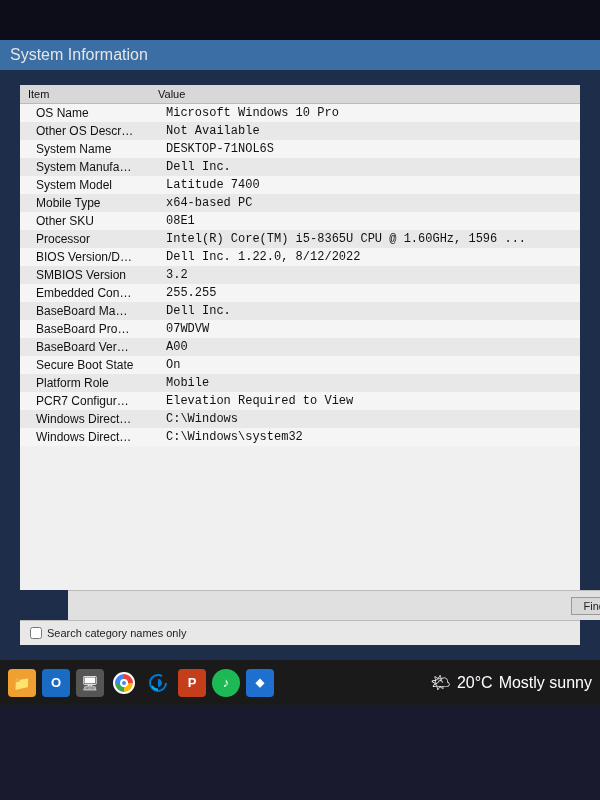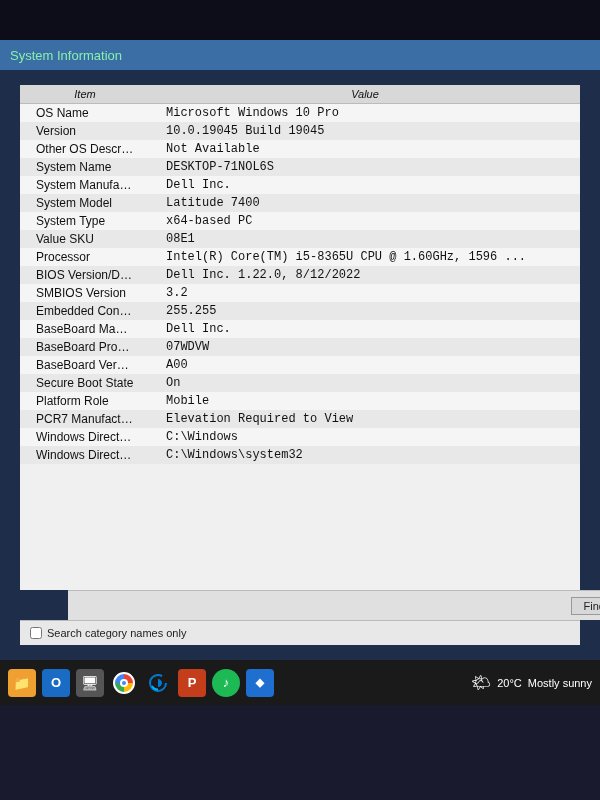--- a/index.html
+++ b/index.html
@@ -54,26 +54,25 @@
       border-collapse: collapse;
       font-size: 11px;
       color: #111;
     }
 
     .info-table thead tr {
       background: #d8d8d8;
     }
 
     .info-table thead th {
-      text-align: center;
+      text-align: left;
       padding: 3px 8px;
       font-weight: normal;
       border-bottom: 1px solid #bbb;
       font-size: 11px;
-      font-style: italic;
     }
 
     .info-table tbody tr:nth-child(odd) {
       background: #f5f5f5;
     }
 
     .info-table tbody tr:nth-child(even) {
       background: #e8e8e8;
     }
 
@@ -180,21 +179,21 @@
       gap: 6px;
       color: #fff;
       font-size: 11px;
     }
 
     .weather-icon {
       font-size: 16px;
     }
 
     .weather-text {
-      font-size: 11px;
+      font-size: 16px;
       color: #fff;
     }
 
     
     .chrome-circle {
       width: 22px;
       height: 22px;
       border-radius: 50%;
       background: conic-gradient(#ea4335 0deg 90deg, #fbbc05 90deg 180deg, #34a853 180deg 270deg, #4285f4 270deg 360deg);
       border: 2px solid #fff;
@@ -211,65 +210,61 @@
       transform: translate(-50%, -50%);
       border: 2px solid #fff;
     }
   </style>
 </head>
 <body>
 
 <div class="top-bar"></div>
 
 <div class="title-bar">
-  <span style="color:#86efac; font-size:13px;">System Information</span>
+  <span style="color:#e5e5e5; font-size:16px;">System Information</span>
 </div>
 
 <div class="main-area">
   <div style="width:100%; height:100%; display:flex; flex-direction:column;">
 
     <div class="info-panel">
       <table class="info-table">
         <thead>
           <tr>
             <th>Item</th>
             <th>Value</th>
           </tr>
         </thead>
         <tbody id="table-body">
         <tr>
               <td>OS Name</td>
               <td>Microsoft Windows 10 Pro</td>
             </tr>
             <tr>
-              <td>Version</td>
-              <td>10.0.19045 Build 19045</td>
-            </tr>
-            <tr>
               <td>Other OS Description</td>
               <td>Not Available</td>
             </tr>
             <tr>
               <td>System Name</td>
               <td>DESKTOP-71NOL6S</td>
             </tr>
             <tr>
               <td>System Manufacturer</td>
               <td>Dell Inc.</td>
             </tr>
             <tr>
               <td>System Model</td>
               <td>Latitude 7400</td>
             </tr>
             <tr>
-              <td>System Type</td>
+              <td>Mobile Type</td>
               <td>x64-based PC</td>
             </tr>
             <tr>
-              <td>Value SKU</td>
+              <td>Other SKU</td>
               <td>08E1</td>
             </tr>
             <tr>
               <td>Processor</td>
               <td>Intel(R) Core(TM) i5-8365U CPU @ 1.60GHz, 1596 ...</td>
             </tr>
             <tr>
               <td>BIOS Version/Date</td>
               <td>Dell Inc. 1.22.0, 8/12/2022</td>
             </tr>
@@ -295,21 +290,21 @@
             </tr>
             <tr>
               <td>Secure Boot State</td>
               <td>On</td>
             </tr>
             <tr>
               <td>Platform Role</td>
               <td>Mobile</td>
             </tr>
             <tr>
-              <td>PCR7 Manufacturer</td>
+              <td>PCR7 Configuration</td>
               <td>Elevation Required to View</td>
             </tr>
             <tr>
               <td>Windows Directory</td>
               <td>C:\Windows</td>
             </tr>
             <tr>
               <td>Windows Directory</td>
               <td>C:\Windows\system32</td>
             </tr>

